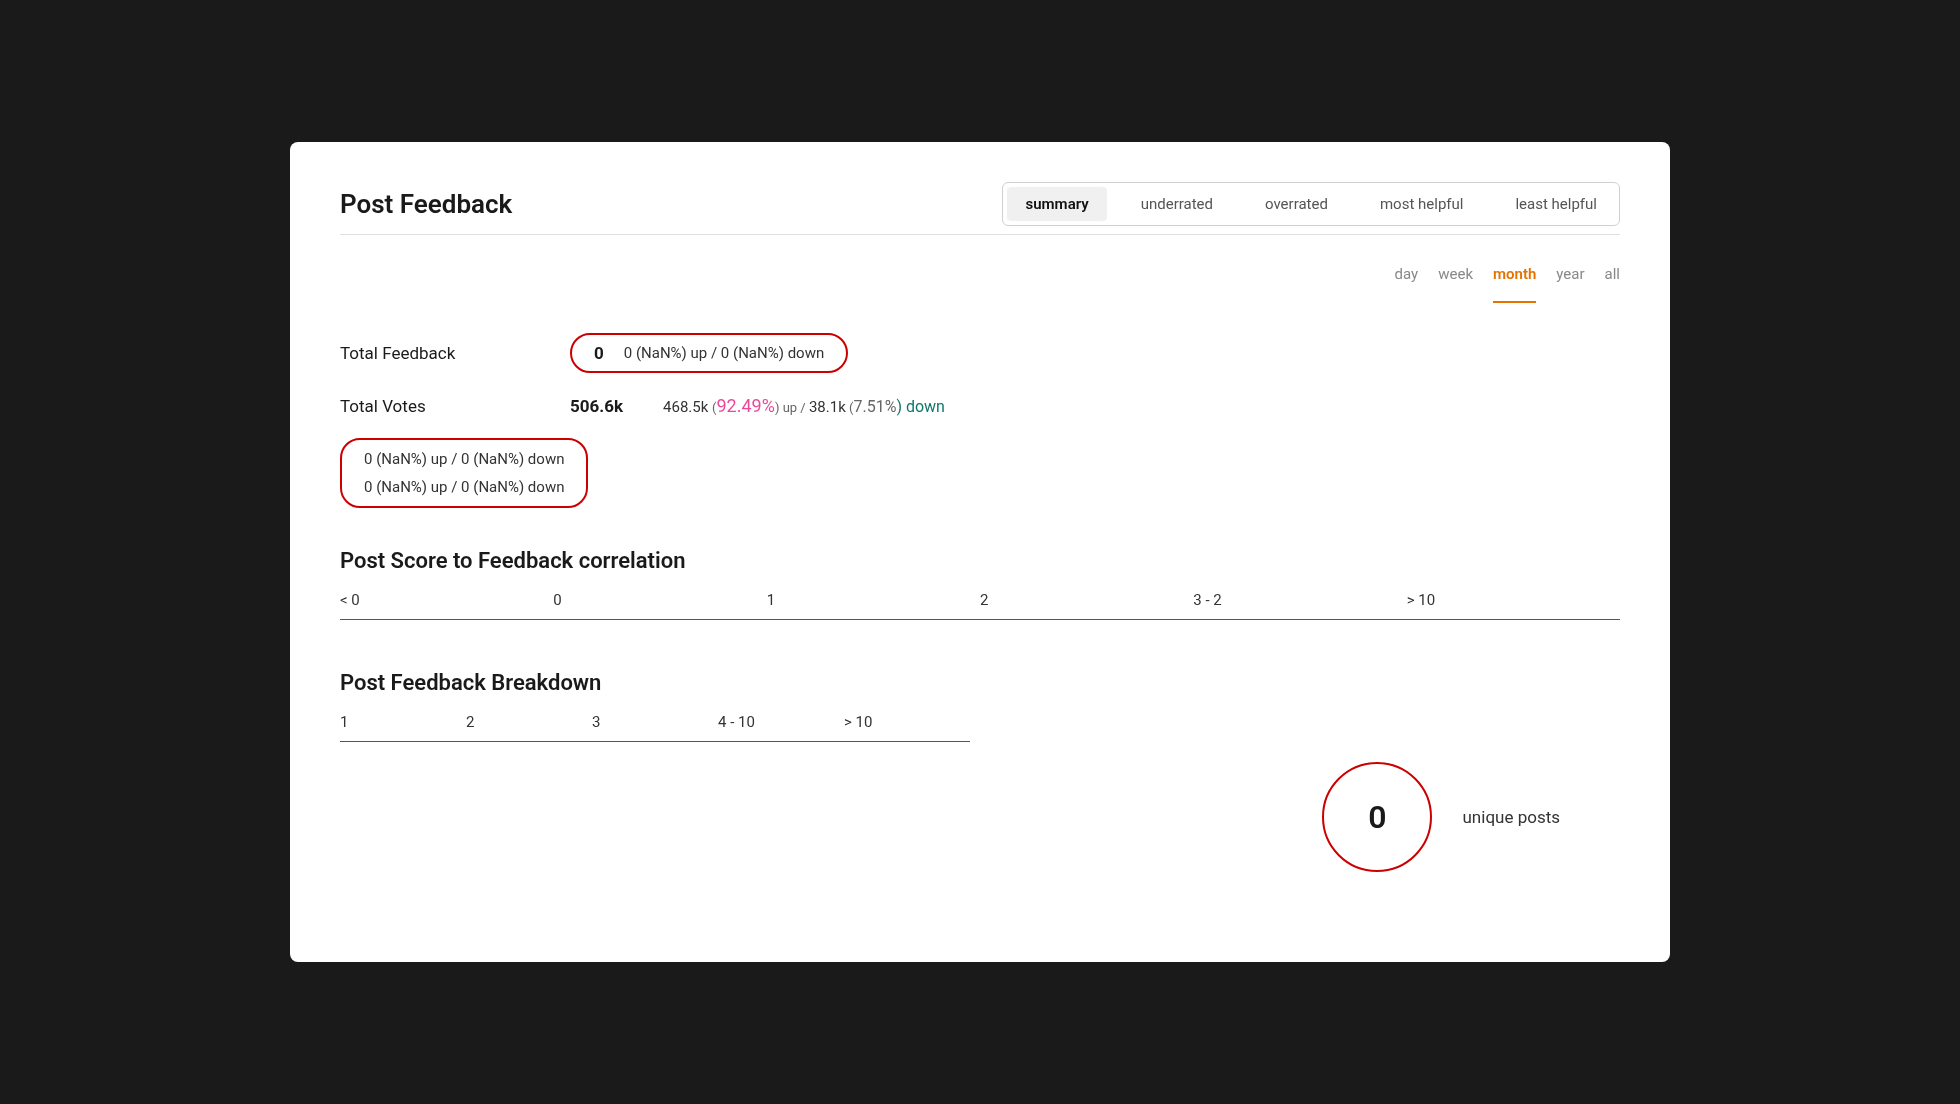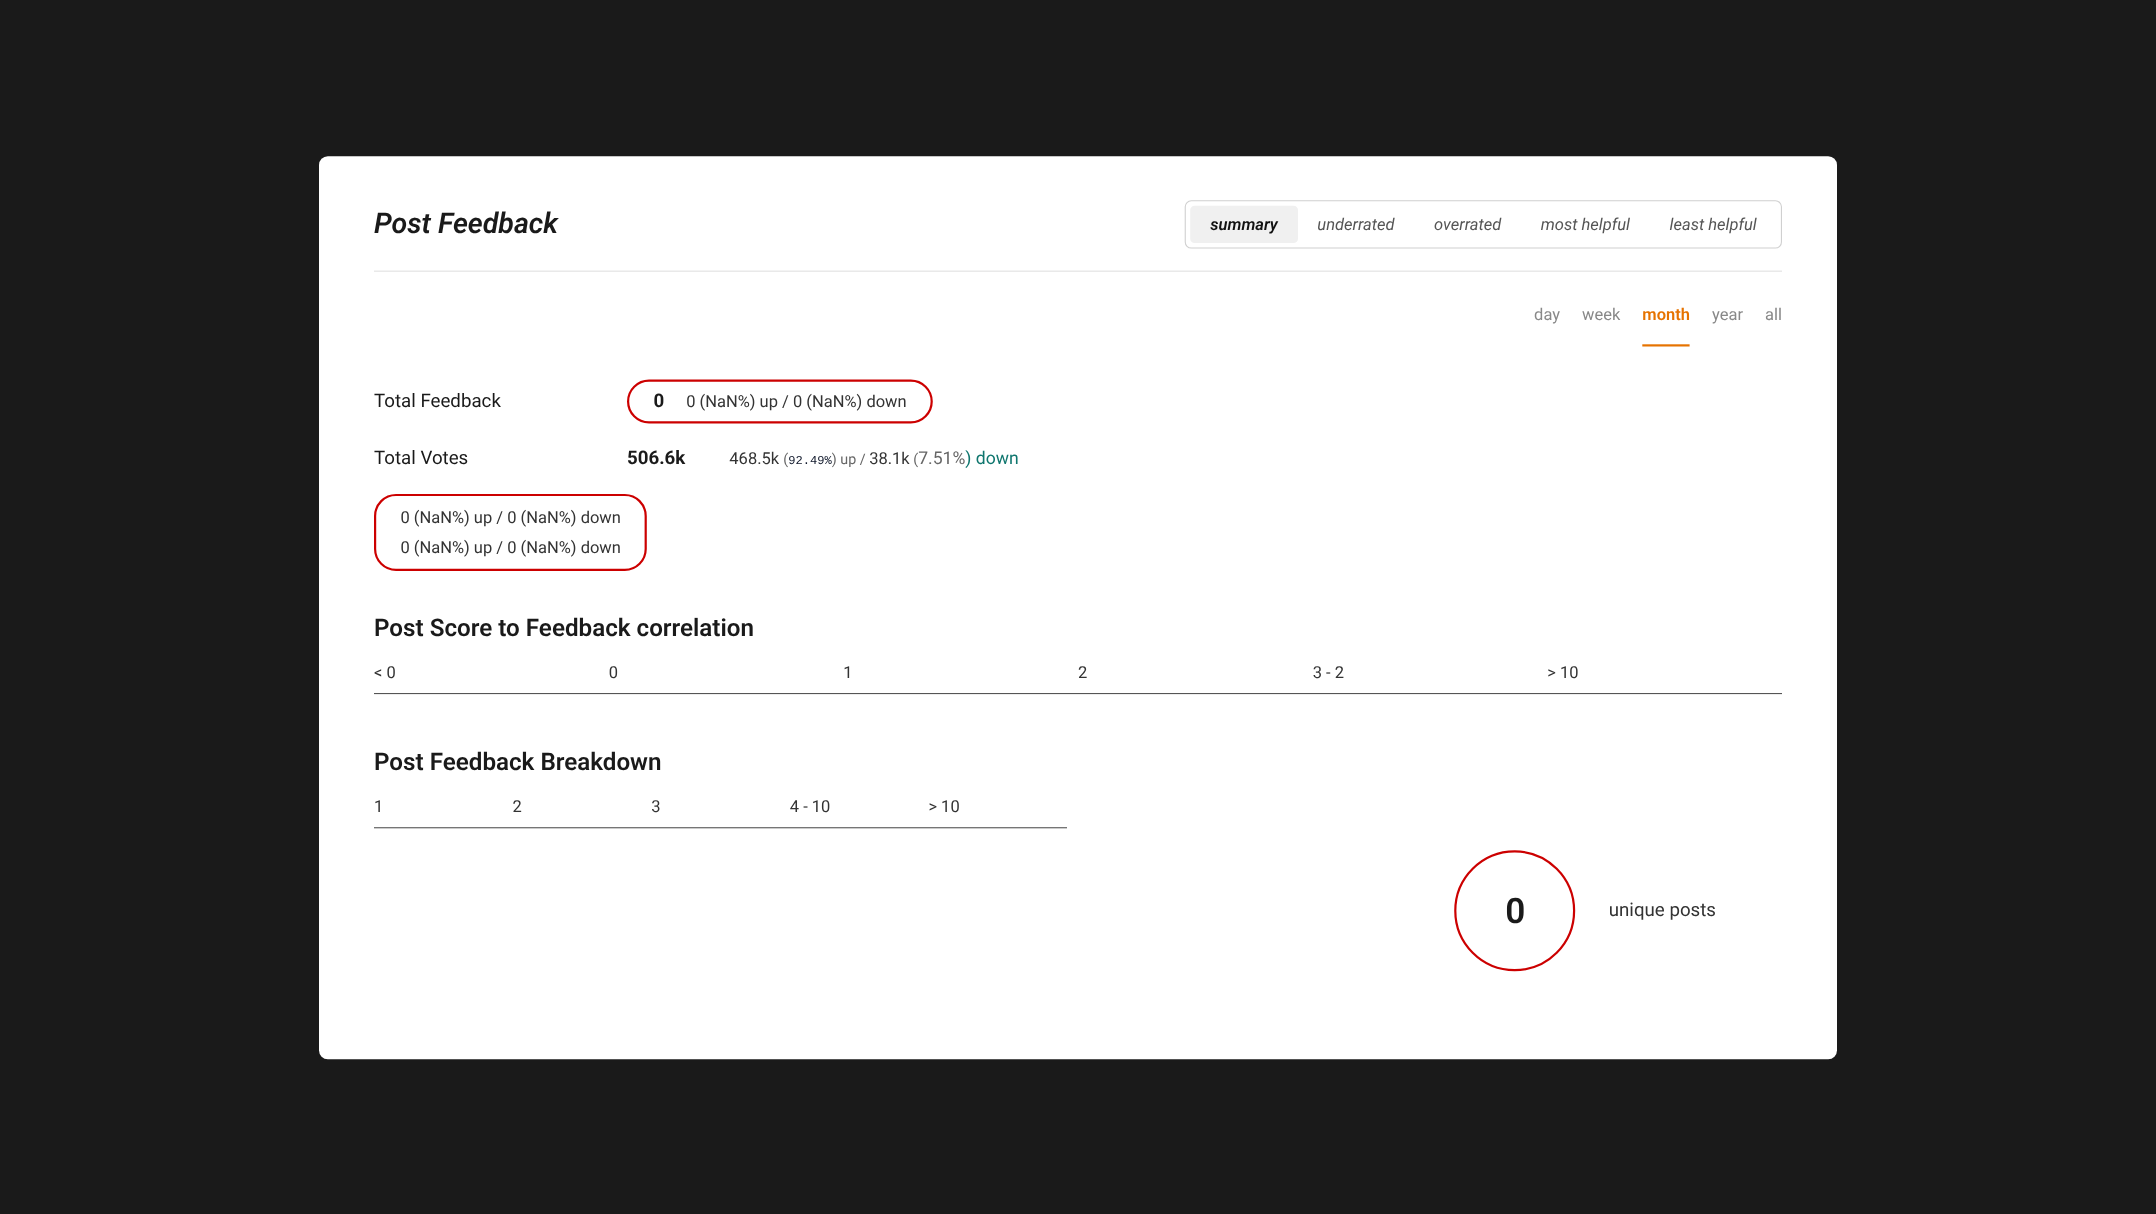--- a/index.html
+++ b/index.html
@@ -17,31 +17,30 @@
       min-height: 820px;
       border-radius: 8px;
       padding: 40px 50px;
       position: relative;
     }
     
     .header {
       display: flex;
       justify-content: space-between;
       align-items: center;
-      margin-bottom: 20px;
-      font-style: italic;
+      margin-bottom: 8px;
     }
     .page-title {
       font-size: 26px;
       font-weight: 600;
       color: #1a1a1a;
     }
     .tab-bar {
       display: flex;
-      gap: 0;
+      gap: 16px;
       border: 1px solid #d0d0d0;
       border-radius: 6px;
       padding: 4px;
     }
     .tab-item {
       padding: 8px 18px;
       font-size: 15px;
       color: #555;
       cursor: pointer;
       border-radius: 4px;
@@ -218,21 +217,21 @@
           <span class="stat-value-main">0</span>
           <span class="stat-value-detail">0 (NaN%) up / 0 (NaN%) down</span>
         </div>
       </div>
 
       <div class="stat-row">
         <span class="stat-label">Total Votes</span>
         <span class="stat-value-main">506.6k</span>
         <span class="stat-value-detail">
           <span>468.5k</span>
-          <span style="color:#666; font-size:13px;"> (</span><span style="color:#0f172a; font-size:11px;font-family:Liberation Mono, monospace;">92.49%</span><span style="color:#666; font-size:13px;">) up / </span><span>38.1k</span><span style="color:#666; font-size:13px;"> (</span><span style="color:#666; font-size:16px;">7.51%</span><span style="color:#0f766e; font-size:16px;">) down</span>
+          <span style="color:#666; font-size:13px;"> (</span><span style="color:#ec4899; font-size:18px;">92.49%</span><span style="color:#666; font-size:13px;">) up / </span><span>38.1k</span><span style="color:#666; font-size:13px;"> (</span><span style="color:#666; font-size:16px;">7.51%</span><span style="color:#0f766e; font-size:16px;">) down</span>
         </span>
       </div>
 
       <div class="stat-row" style="align-items:flex-start; gap: 30px;">
         <div class="circled-multi">
           <span class="stat-value-detail">0 (NaN%) up / 0 (NaN%) down</span>
           <span class="stat-value-detail">0 (NaN%) up / 0 (NaN%) down</span>
         </div>
       </div>
 

